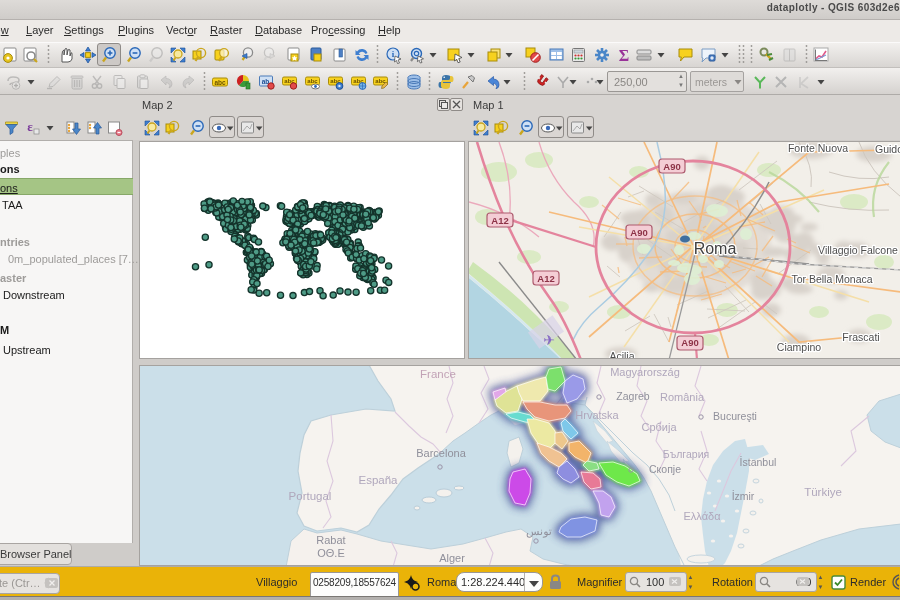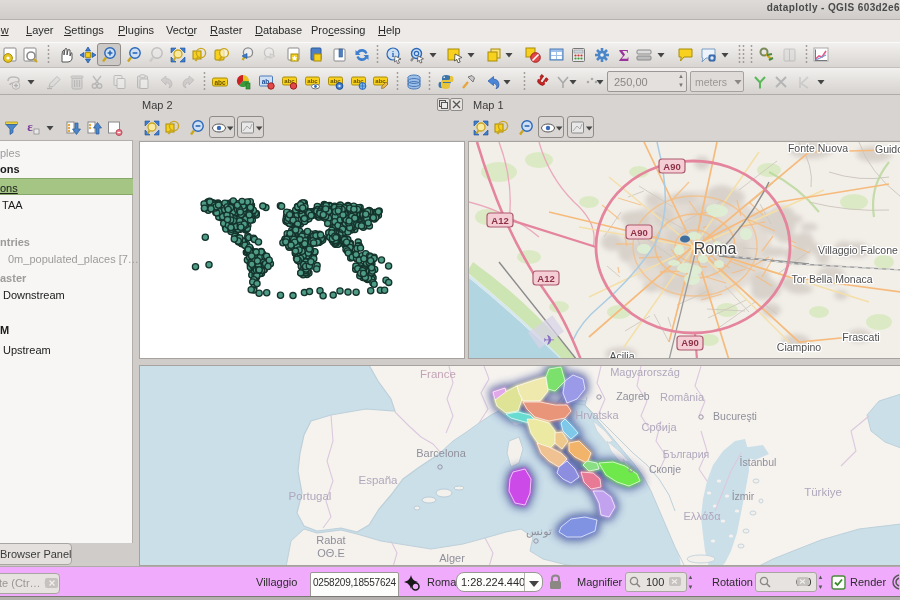--- a/index.html
+++ b/index.html
@@ -2223,21 +2223,21 @@
       <text x="238" y="118" font-size="11.5" fill="#b0a7bc" font-weight="normal" text-anchor="middle" font-family="Liberation Sans">España</text>
       <text x="170" y="134" font-size="11.5" fill="#b0a7bc" font-weight="normal" text-anchor="middle" font-family="Liberation Sans">Portugal</text>
       <text x="603" y="134" font-size="10.5" fill="#90909b" font-weight="normal" text-anchor="middle" font-family="Liberation Sans">İzmir</text>
       <text x="683" y="130" font-size="11.5" fill="#b0a7bc" font-weight="normal" text-anchor="middle" font-family="Liberation Sans">Türkiye</text>
       <text x="562" y="154" font-size="11.0" fill="#b0a7bc" font-weight="normal" text-anchor="middle" font-family="Liberation Sans">Ελλάδα</text>
       <text x="191" y="178" font-size="11.0" fill="#90909b" font-weight="normal" text-anchor="middle" font-family="Liberation Sans">Rabat</text>
       <text x="191" y="191" font-size="11.0" fill="#90909b" font-weight="normal" text-anchor="middle" font-family="Liberation Sans">ΟΘ.Ε</text>
       <text x="312" y="196" font-size="11.0" fill="#90909b" font-weight="normal" text-anchor="middle" font-family="Liberation Sans">Alger</text>
       <text x="399" y="169" font-size="11.0" fill="#90909b" font-weight="normal" text-anchor="middle" font-family="Liberation Sans">تونس</text>
       <circle cx="396" cy="175" r="2.2" fill="none" stroke="#9a93a8"></circle>
-    </svg></div><div class="abs" style="left:0;top:566px;width:900px;height:30px;background:#f0abfc;border-top:1px solid #aeaba8;font-size:11px">
+    </svg></div><div class="abs" style="left:0;top:566px;width:900px;height:30px;background:#eab308;border-top:1px solid #aeaba8;font-size:11px">
     <div style="position:absolute;left:-8px;top:6px;width:68px;height:21px;background:#e6e3e0;border:1px solid #a9a5a2;border-radius:4px;color:#9a9794;font-size:11px;line-height:19px;padding-left:6px">te (Ctr…</div>
     <svg style="position:absolute;left:44px;top:9px" width="16" height="15" viewBox="0 0 16 15">
       <rect x="1" y="2" width="13" height="10" rx="2" fill="#c5c2bf"></rect>
       <path d="M1 7 L5 2 M1 7 L5 12" stroke="#c5c2bf" stroke-width="1.5"></path>
       <path d="M5.5 4.5 L10.5 9.5 M10.5 4.5 L5.5 9.5" stroke="#f1efed" stroke-width="1.3"></path>
     </svg>
     <div style="position:absolute;left:256px;top:9px;color:#2c2c2c">Villaggio</div>
     <div style="position:absolute;left:310px;top:5px;width:89px;height:32px;background:#fdfdfc;border:1px solid #9a9794;border-radius:2px;color:#2c2c2c;font-size:10px;letter-spacing:-.2px;line-height:19px;overflow:hidden;text-align:center">0258209,18557624</div>
     <svg style="position:absolute;left:402px;top:6px" width="18" height="18" viewBox="0 0 18 18">
       <path d="M9 2 C10 6 12 8 16 9 C12 10 10 12 9 16 C8 12 6 10 2 9 C6 8 8 6 9 2 Z" fill="#1a1a1a"></path>

